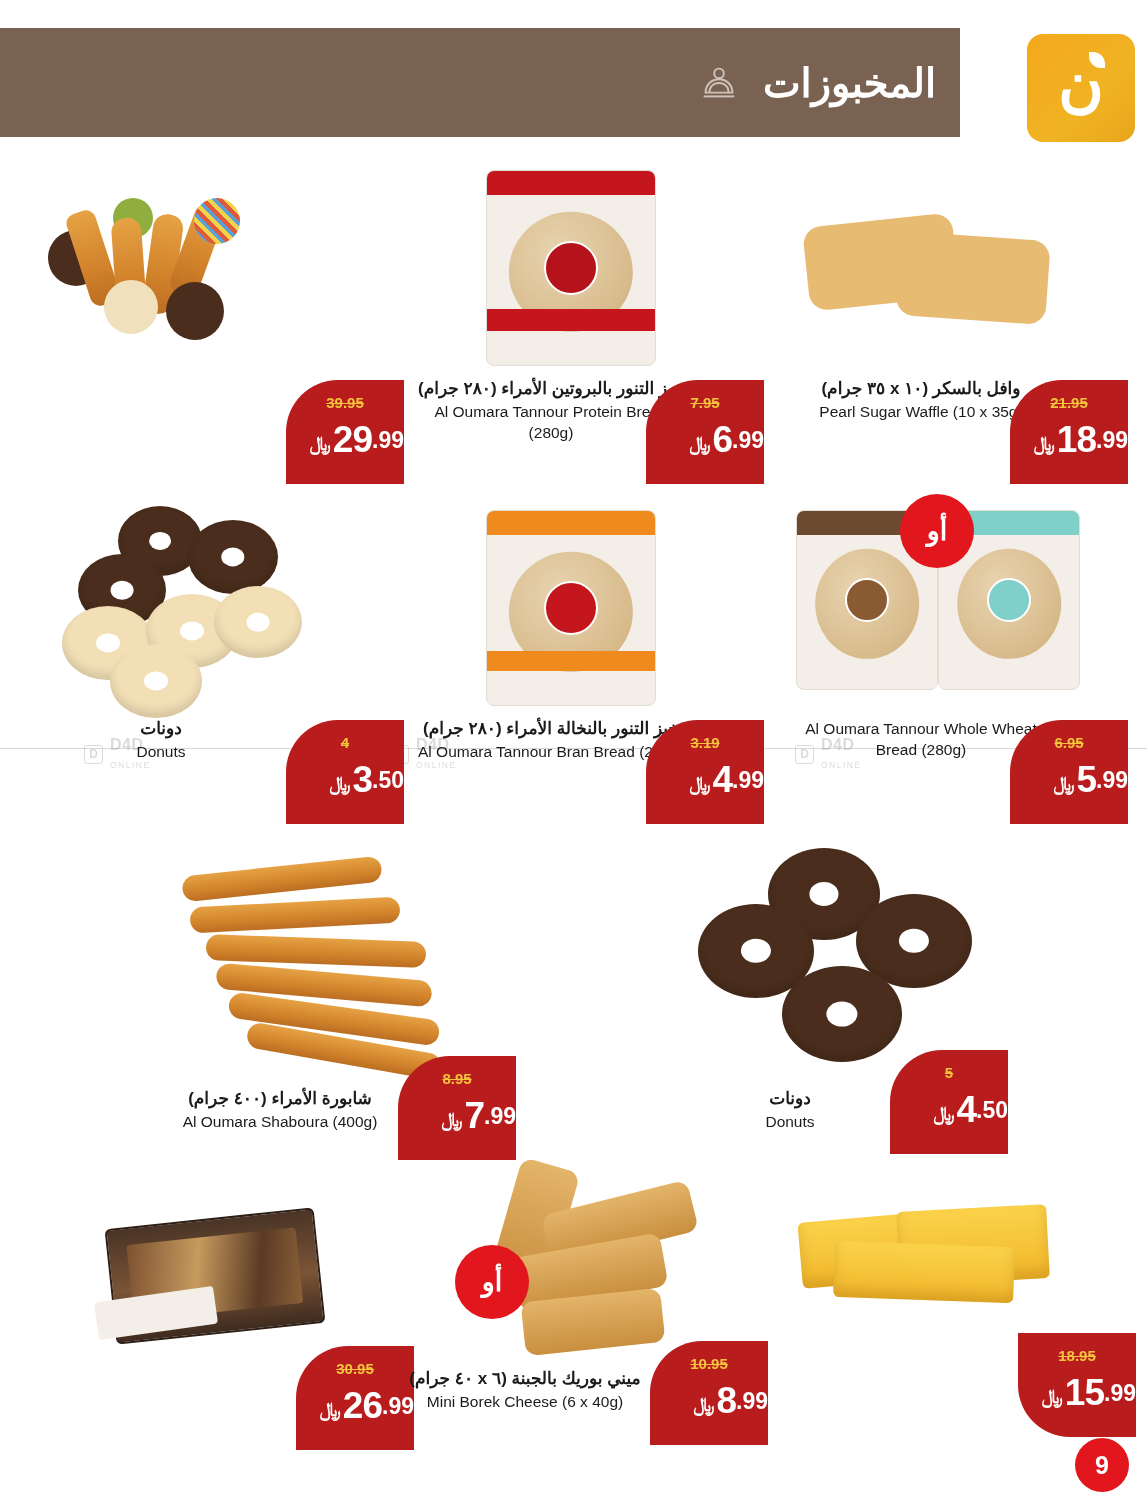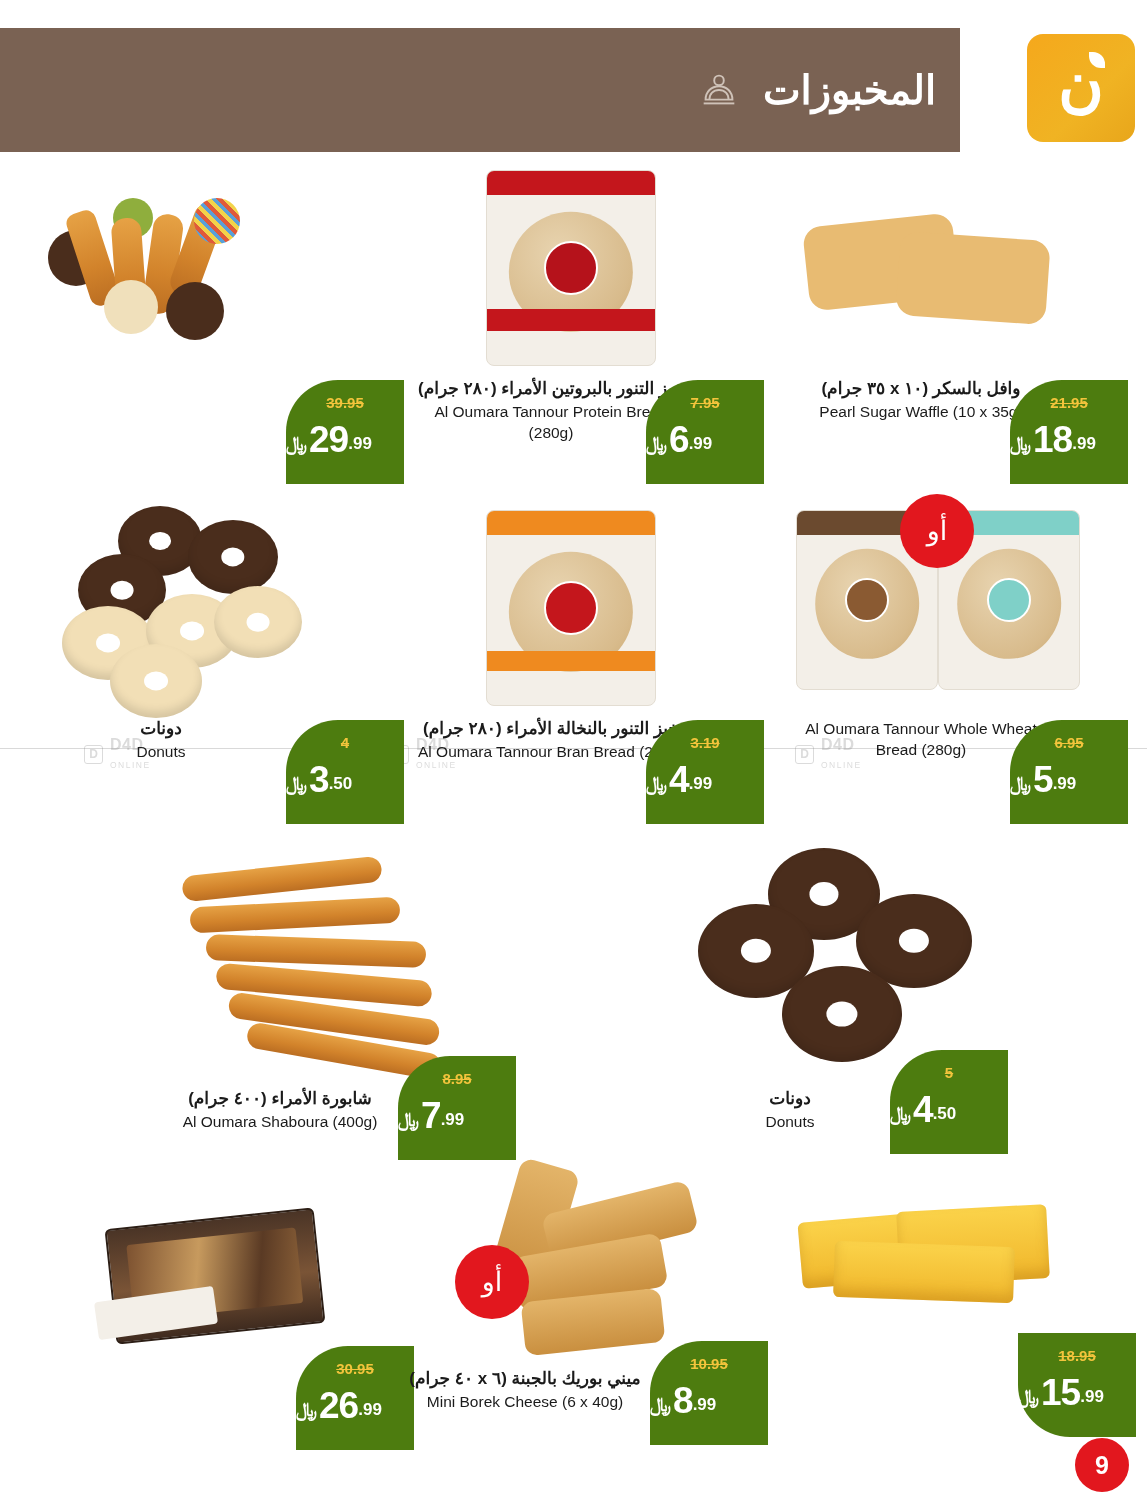--- a/index.html
+++ b/index.html
@@ -10,21 +10,21 @@
     background: #ffffff;
     position: relative;
     overflow: hidden;
   }
 
   
   .page-header {
     position: absolute; left: 0; top: 0; width: 1147px; height: 148px;
   }
   .header-bar {
-    position: absolute; left: 0; top: 28px; width: 960px; height: 124px;
+    position: absolute; left: 0; top: 28px; width: 960px; height: 109px;
     background: #7a6253;
     display: flex; align-items: center; justify-content: flex-end;
     padding-right: 24px;
   }
   .header-title {
     color: #ffffff; font-size: 40px; font-weight: bold;
     letter-spacing: 0px; direction: rtl;
   }
   .header-icon {
     margin-right: 18px; margin-left: 0; width: 52px; height: 52px;
@@ -67,50 +67,50 @@
     line-height: 1.35;
   }
   .name-en {
     font-size: 15.5px; color: #1b1b1b; line-height: 1.35; margin-top: 1px;
   }
 
   
   .price-tag {
     position: absolute;
     width: 118px; height: 104px;
-    background: #4d7c0f;
+    background: #b91c1c;
     border-radius: 52px 0 0 0;
     color: #ffffff;
     display: flex; flex-direction: column;
-    align-items: flex-start; justify-content: center;
+    align-items: flex-end; justify-content: center;
   }
   .price-tag.tl { border-radius: 0 0 0 52px; }
   .old-price {
     position: absolute; top: 14px; left: 50%; transform: translateX(-50%);
     font-size: 15px; color: #f3c43c; font-weight: bold;
     text-decoration: line-through; text-decoration-color: #f3c43c;
     white-space: nowrap;
   }
   .price-row {
     display: flex; align-items: flex-end; justify-content: center;
     margin-top: 16px; white-space: nowrap;
   }
   .cur {
     font-size: 19px; font-weight: bold; margin-right: 2px; margin-bottom: 5px;
     line-height: 1;
   }
   .int { font-size: 37px; font-weight: bold; line-height: 0.95; letter-spacing: -1px; }
-  .dec { font-size: 17px; font-weight: bold; margin-bottom: 4px; }
+  .dec { font-size: 23px; font-weight: bold; margin-bottom: 4px; }
 
   
   .or-bubble {
     position: absolute; width: 74px; height: 74px; border-radius: 50%;
     background: #e2171e; color: #ffffff;
     display: flex; align-items: center; justify-content: center;
-    font-size: 27px; font-weight: normal; z-index: 5;
+    font-size: 27px; font-weight: bold; z-index: 5;
   }
 
   
   .wm {
     position: absolute; display: flex; align-items: center; gap: 7px;
     opacity: .30; color: #8a8a8a;
   }
   .wm .wm-box {
     width: 19px; height: 19px; border: 1.6px solid #8a8a8a; border-radius: 3px;
     font-size: 12px; display: flex; align-items: center; justify-content: center;

